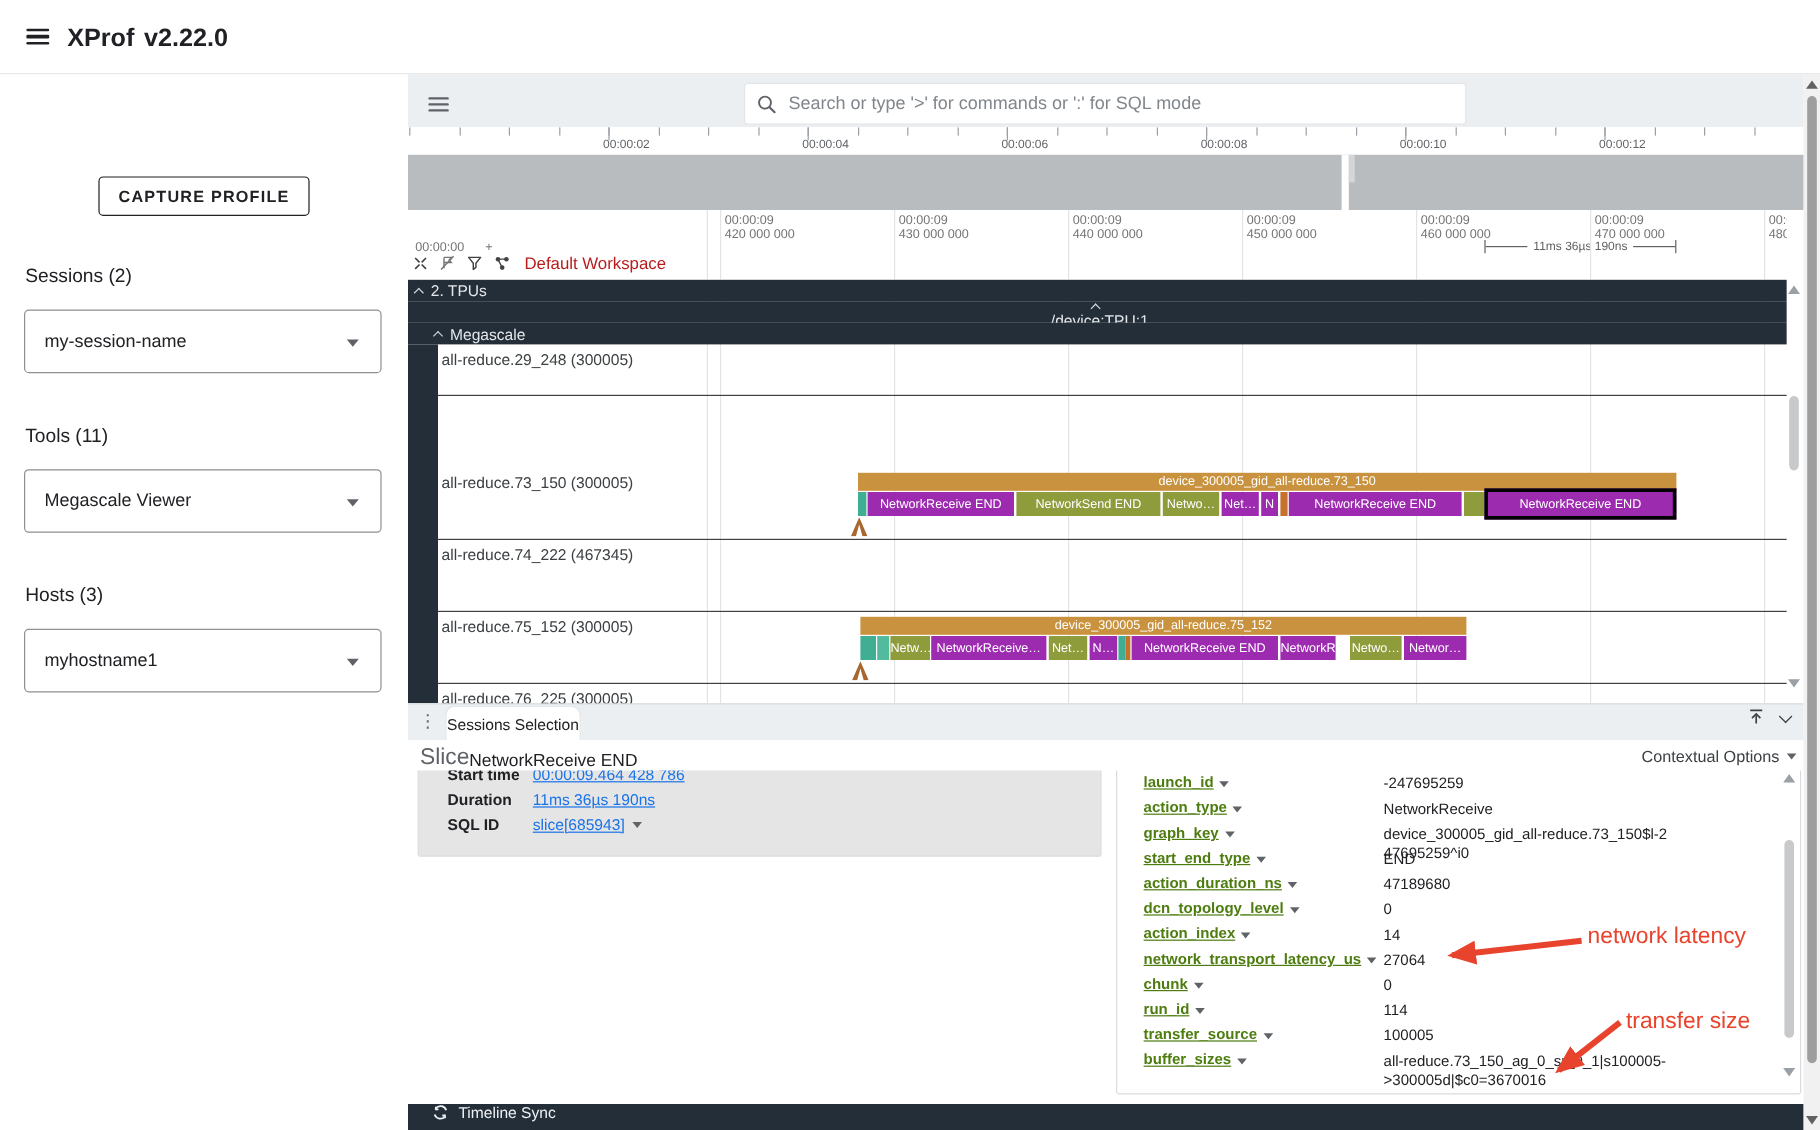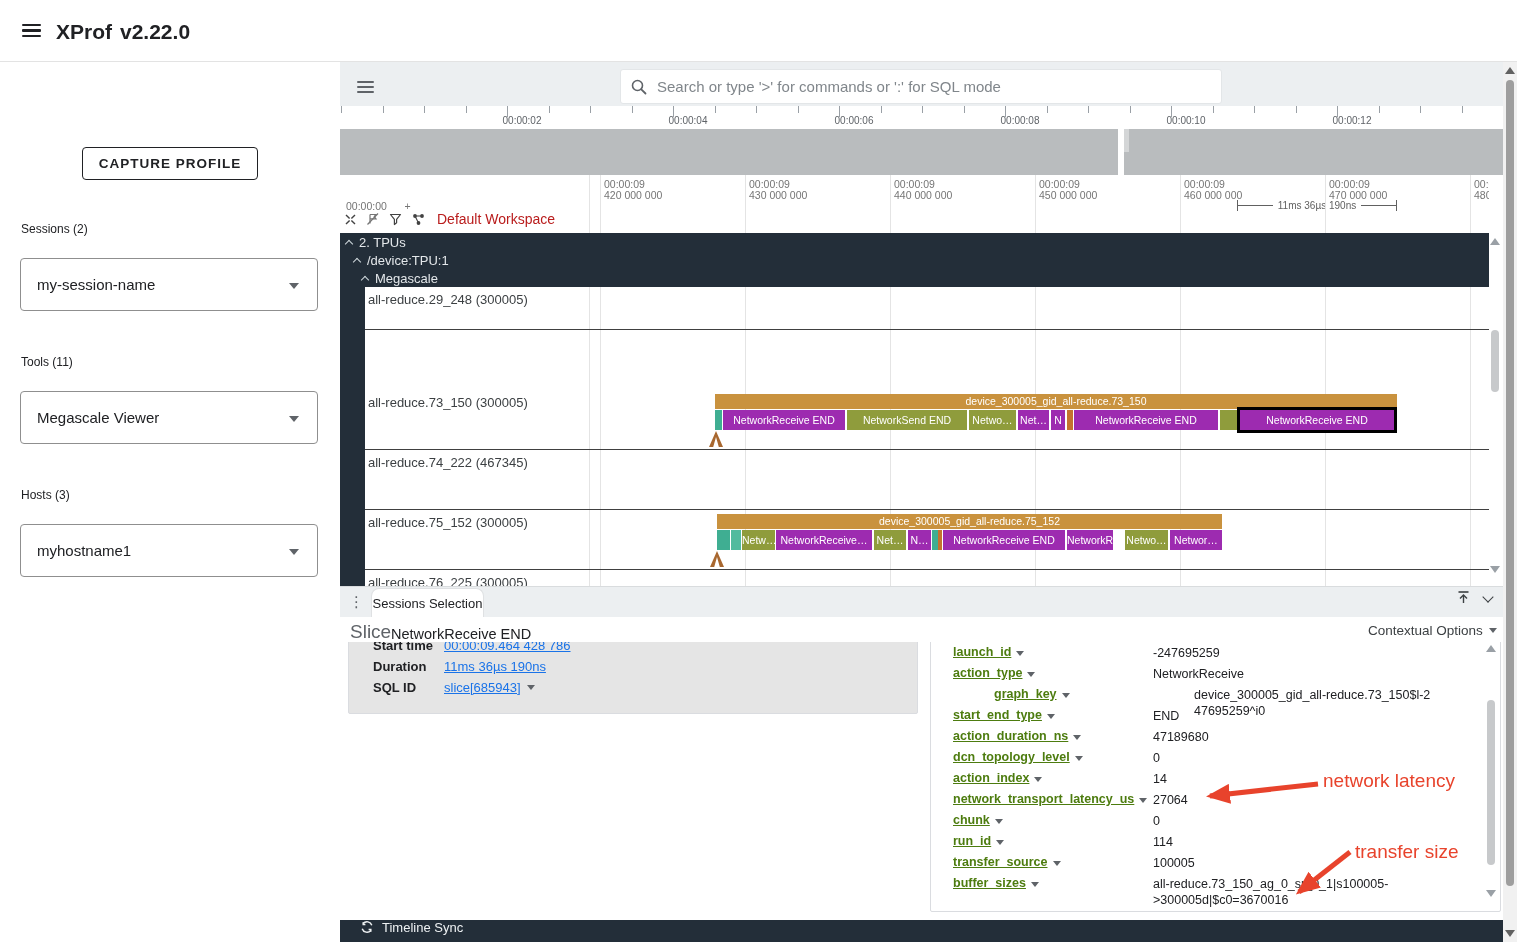--- a/index.html
+++ b/index.html
@@ -14,21 +14,21 @@
   .hamburger i{display:block;background:#202124;border-radius:1px;}
   #appbar .hamburger{left:22px;top:24px;width:19px;height:13px;}
   #appbar .hamburger i{height:2.4px;}
   #app-title{left:56px;top:20px;font-size:21px;font-weight:700;color:#202124;}
   #app-version{left:120px;top:20px;font-size:21px;font-weight:700;color:#202124;}
 
   
   #sidebar{left:0;top:62px;width:340px;height:880px;background:#fff;}
   #capture-btn{left:82px;top:85px;width:176px;height:33px;border:1.5px solid #202124;border-radius:4px;
     background:#fff;font-size:13.5px;font-weight:600;letter-spacing:1px;color:#202124;display:flex;align-items:center;justify-content:center;cursor:pointer;}
-  .side-label{left:21px;font-size:12px;color:#202124;}
+  .side-label{left:21px;font-size:16px;color:#202124;}
   .side-select{left:20px;width:298px;height:53px;border:1px solid #8f8f8f;border-radius:4px;background:#fff;
     display:flex;align-items:center;padding-left:16px;font-size:15px;color:#202124;cursor:pointer;}
   .sel-caret{position:absolute;right:18px;top:24px;width:0;height:0;border-left:5px solid transparent;border-right:5px solid transparent;border-top:6px solid #5f6368;}
 
   
   #main-toolbar{left:340px;top:62px;width:1163px;height:44px;background:#eceff1;}
   #tb-hamburger{left:357px;top:81px;width:17px;height:12px;}
   #tb-hamburger i{height:1.8px;background:#5f6368;}
   #searchbox{left:620px;top:69px;width:602px;height:35px;background:#fff;border-radius:3px;border:1px solid #e3e6e8;display:flex;align-items:center;padding:0 10px;}
   #searchbox input{border:none;outline:none;flex:1;font-size:15px;color:#3c4043;margin-left:10px;background:transparent;}
@@ -267,21 +267,21 @@
       <div class="gridline" style="left: 405px; top: 0px; height: 353px; z-index: 0;"></div>
       <div class="gridline" style="left: 550px; top: 0px; height: 353px; z-index: 0;"></div>
       <div class="gridline" style="left: 695px; top: 0px; height: 353px; z-index: 0;"></div>
       <div class="gridline" style="left: 840px; top: 0px; height: 353px; z-index: 0;"></div>
       <div class="gridline" style="left: 985px; top: 0px; height: 353px; z-index: 0;"></div>
       <div class="gridline" style="left: 1130px; top: 0px; height: 353px; z-index: 0;"></div>
       <div class="grp" style="top: 0px; z-index: 2; padding-left: 6px;">
         <span class="chev"></span>
         <span>2. TPUs</span>
       </div>
-      <div class="grp" style="top: 18px; z-index: 2; padding-left: 14px;">
+      <div class="grp" style="top: 18px; z-index: 2; padding-left: 4px; flex-direction: column;">
         <span class="chev"></span>
         <span>/device:TPU:1</span>
       </div>
       <div class="grp" style="top: 36px; z-index: 2; padding-left: 22px;">
         <span class="chev"></span>
         <span>Megascale</span>
       </div>
       <div class="leftstrip"></div>
       <div class="trow" style="top: 54px; height: 43px; z-index: 1;">
         <div class="trow-label">all-reduce.29_248 (300005)</div>
@@ -368,21 +368,21 @@
       </div>
     <div id="attrs-card">
         <div class="arow" style="top: 26px;">
           <span class="alabel"><span>launch_id</span><span class="caret-sm acaret"></span></span>
           <span class="aval">-247695259</span>
         </div>
         <div class="arow" style="top: 47px;">
           <span class="alabel"><span>action_type</span><span class="caret-sm acaret"></span></span>
           <span class="aval">NetworkReceive</span>
         </div>
-        <div class="arow" style="top: 68px; margin-left: 41px;">
+        <div class="arow" style="top: 68px;">
           <span class="alabel"><span>graph_key</span><span class="caret-sm acaret"></span></span>
           <span class="aval">device_300005_gid_all-reduce.73_150$l-247695259^i0</span>
         </div>
         <div class="arow" style="top: 89px;">
           <span class="alabel"><span>start_end_type</span><span class="caret-sm acaret"></span></span>
           <span class="aval">END</span>
         </div>
         <div class="arow" style="top: 110px;">
           <span class="alabel"><span>action_duration_ns</span><span class="caret-sm acaret"></span></span>
           <span class="aval">47189680</span>

